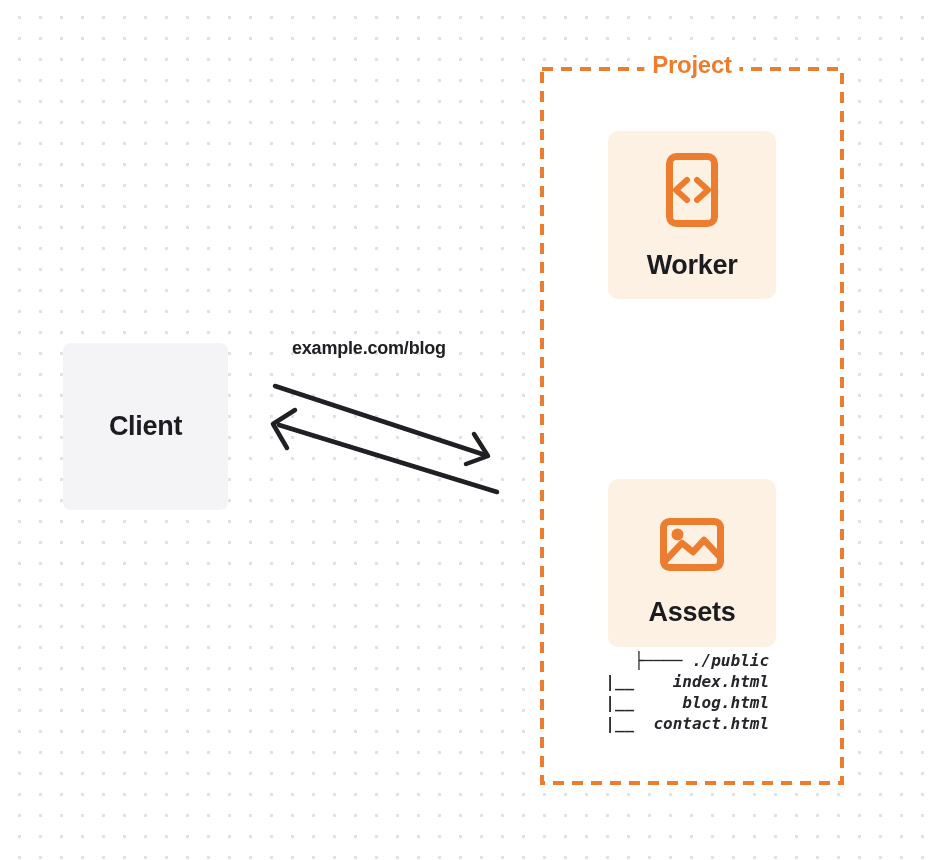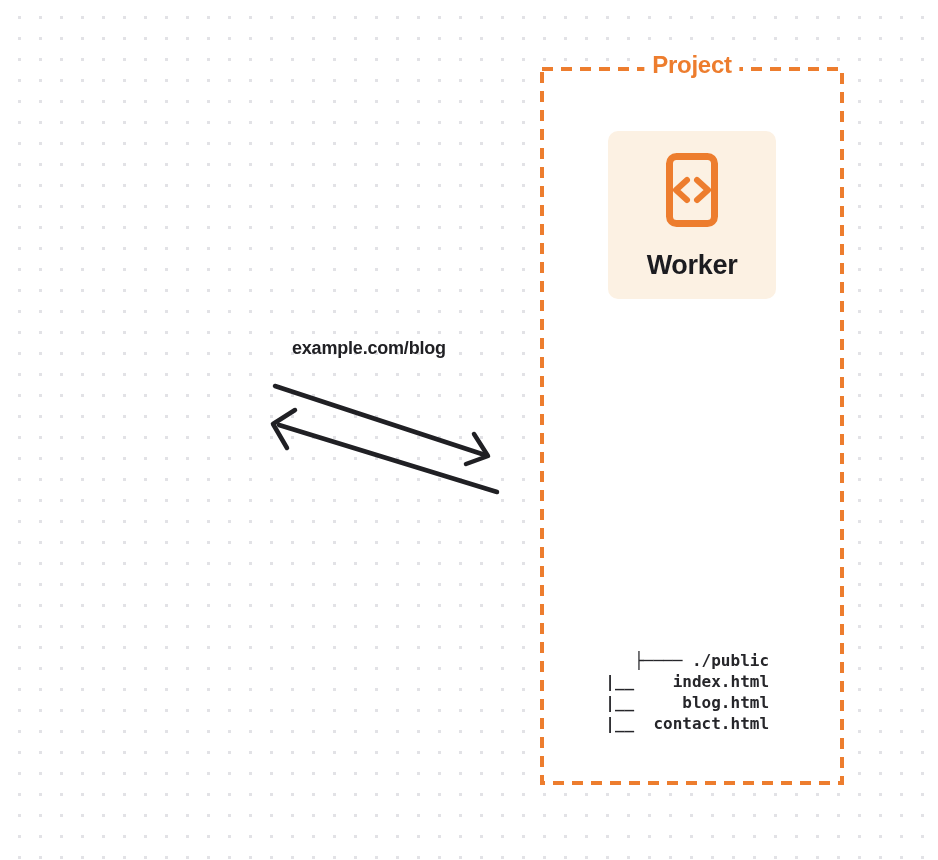--- a/index.html
+++ b/index.html
@@ -102,27 +102,31 @@
   
   .file-tree {
     position: absolute;
     left: 46px; top: 583px;
     font-family: "DejaVu Sans Mono", monospace;
     font-size: 16px;
     font-weight: 600;
     line-height: 21px;
     color: #26262a;
     white-space: pre;
+    font-style: italic;
   }
 </style>
 </head>
 <body>
 
 <div class="canvas">
 
+  <div class="client-box">
+    <span class="node-label">Client</span>
+  </div>
 
   <div class="request-label">example.com/blog</div>
 
   <svg class="arrows" viewBox="0 0 938 860">
     <g stroke="#202024" stroke-width="4.5" fill="none" stroke-linecap="round" stroke-linejoin="round">
 
       <path d="M275,386 L485,455"></path>
       <path d="M474,434 L488,456 L466,464"></path>
 
       <path d="M497,492 L279,425"></path>
@@ -140,20 +144,30 @@
       <div class="icon-wrap">
         <svg width="52" height="74" viewBox="0 0 52 74" fill="none">
           <rect x="3.5" y="3.5" width="45" height="67" rx="7" stroke="#ed7d2e" stroke-width="7"></rect>
           <path d="M21,27 L10,37 L21,47" stroke="#ed7d2e" stroke-width="6" stroke-linecap="round" stroke-linejoin="round"></path>
           <path d="M31,27 L42,37 L31,47" stroke="#ed7d2e" stroke-width="6" stroke-linecap="round" stroke-linejoin="round"></path>
         </svg>
       </div>
       <div class="card-label">Worker</div>
     </div>
 
+    <div class="card assets">
+      <div class="icon-wrap">
+        <svg width="64" height="53" viewBox="0 0 64 53" fill="none">
+          <rect x="3.5" y="3.5" width="57" height="46" rx="6" stroke="#ed7d2e" stroke-width="7"></rect>
+          <circle cx="17.5" cy="16.5" r="6" fill="#ed7d2e"></circle>
+          <path d="M6,42 L22,25 L33,34 L44,22 L59,38" stroke="#ed7d2e" stroke-width="6.5" stroke-linecap="round" stroke-linejoin="round"></path>
+        </svg>
+      </div>
+      <div class="card-label">Assets</div>
+    </div>
 
     <pre class="file-tree">├──── ./public
   |__    index.html
   |__     blog.html
   |__  contact.html</pre>
   </div>
 
 </div>
 
 </body></html>

